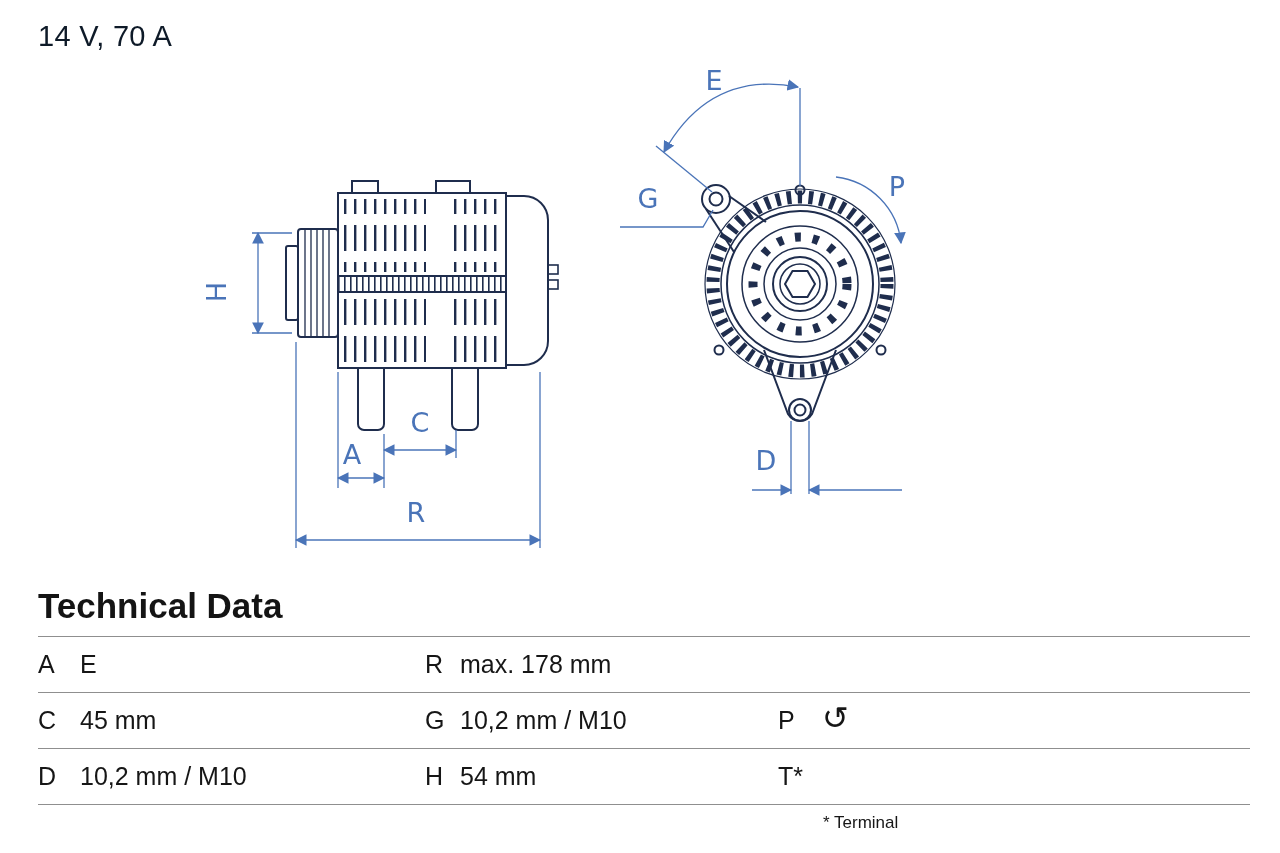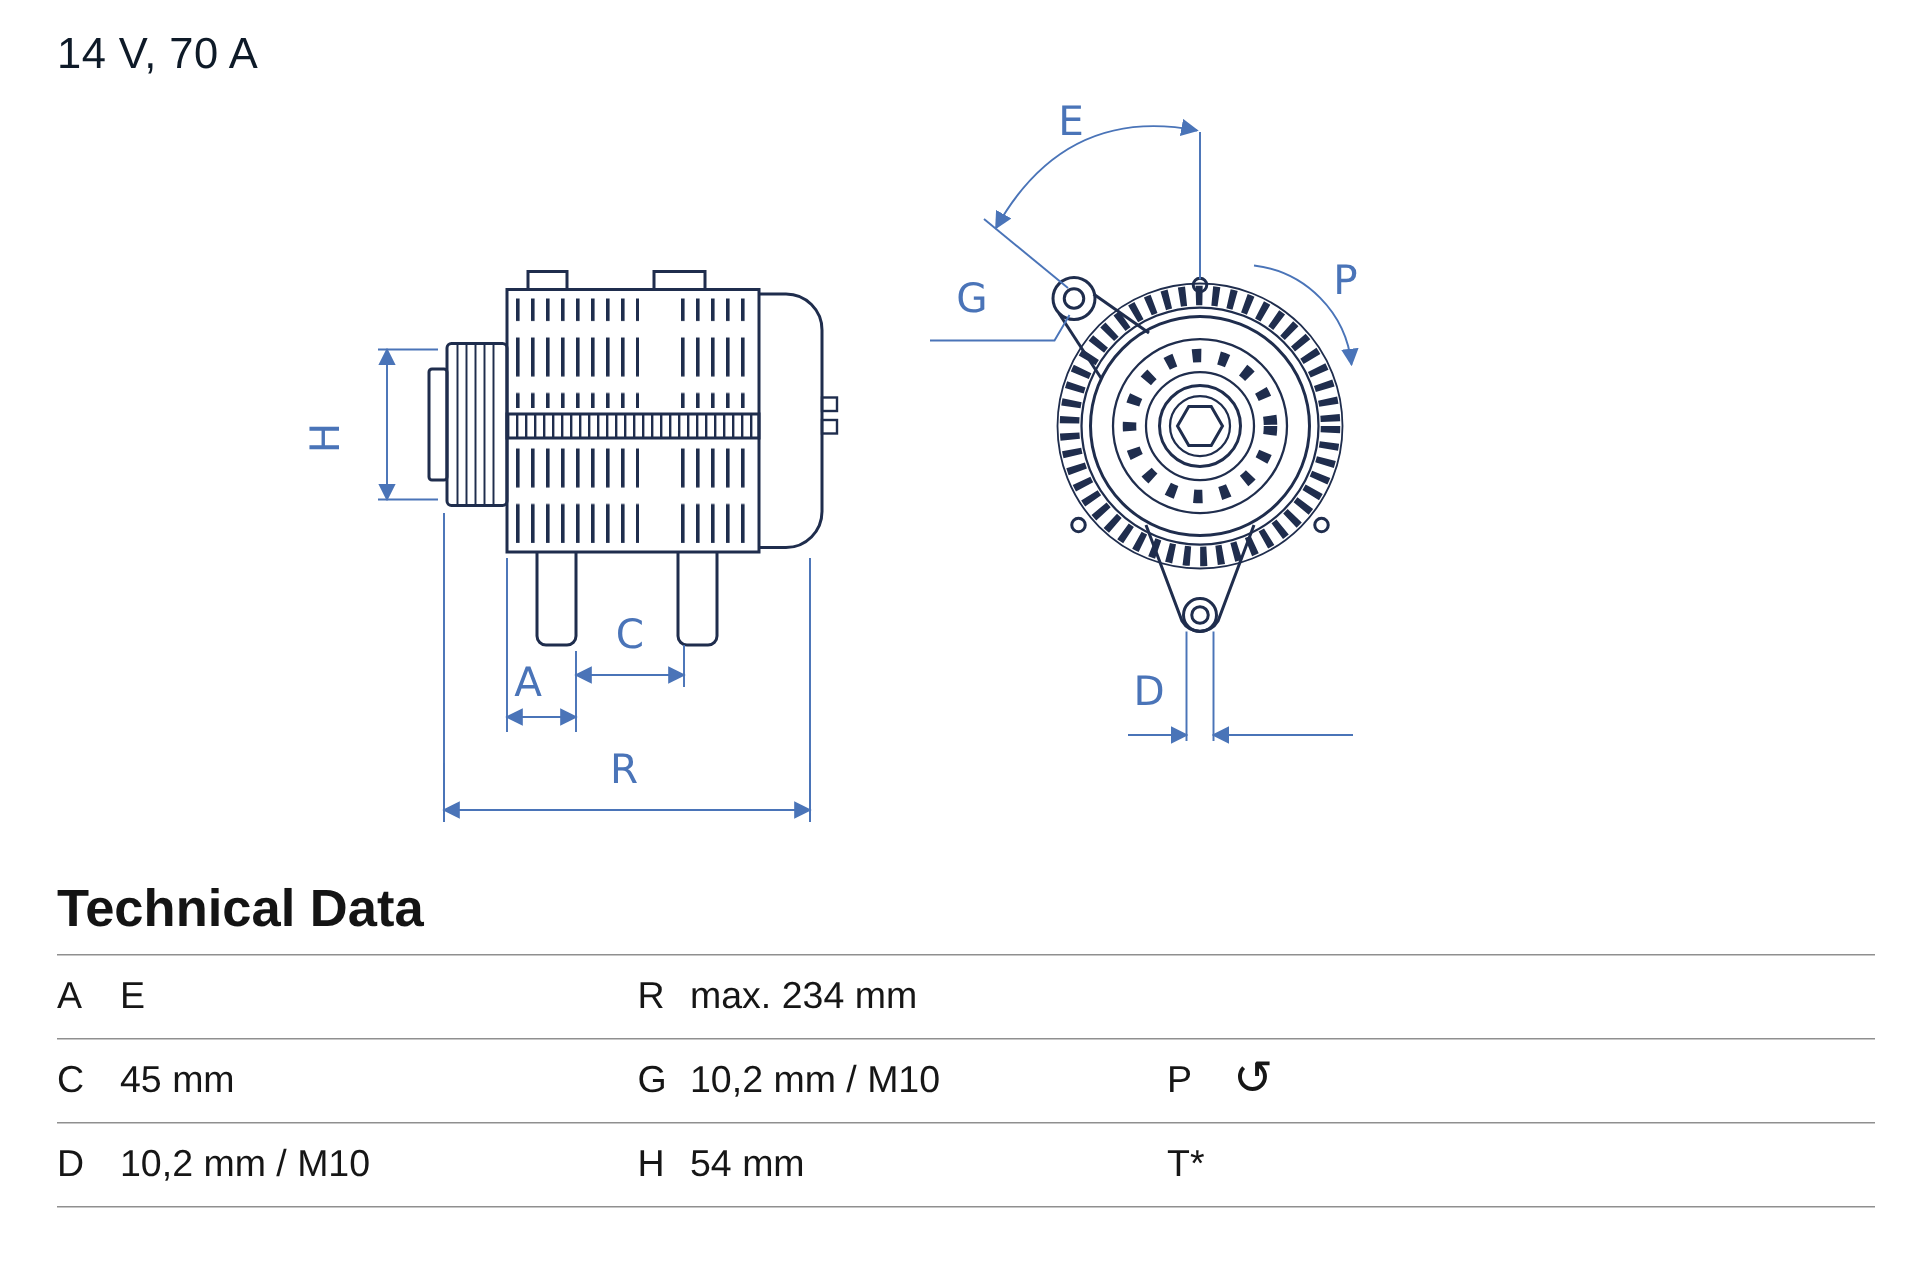--- a/index.html
+++ b/index.html
@@ -152,36 +152,37 @@
   </svg>
 
   <div class="tech">
     <h2>Technical Data</h2>
 
     <div class="grid">
       <div class="row">
         <div class="cell">A</div>
         <div class="cell">E</div>
         <div class="cell">R</div>
-        <div class="cell">max. 234 mm</div>
+        <div class="cell">max. 178 mm</div>
       </div>
       <div class="row">
         <div class="cell">C</div>
         <div class="cell">45 mm</div>
         <div class="cell">G</div>
         <div class="cell">10,2 mm / M10</div>
         <div class="cell">P</div>
         <div class="cell">
           <span class="icon-rot">↺</span>
         </div>
       </div>
       <div class="row">
         <div class="cell">D</div>
         <div class="cell">10,2 mm / M10</div>
         <div class="cell">H</div>
         <div class="cell">54 mm</div>
         <div class="cell">T*</div>
       </div>
     </div>
 
+    <div class="footnote">* Terminal</div>
   </div>
 
 </div>
 
 </body></html>

